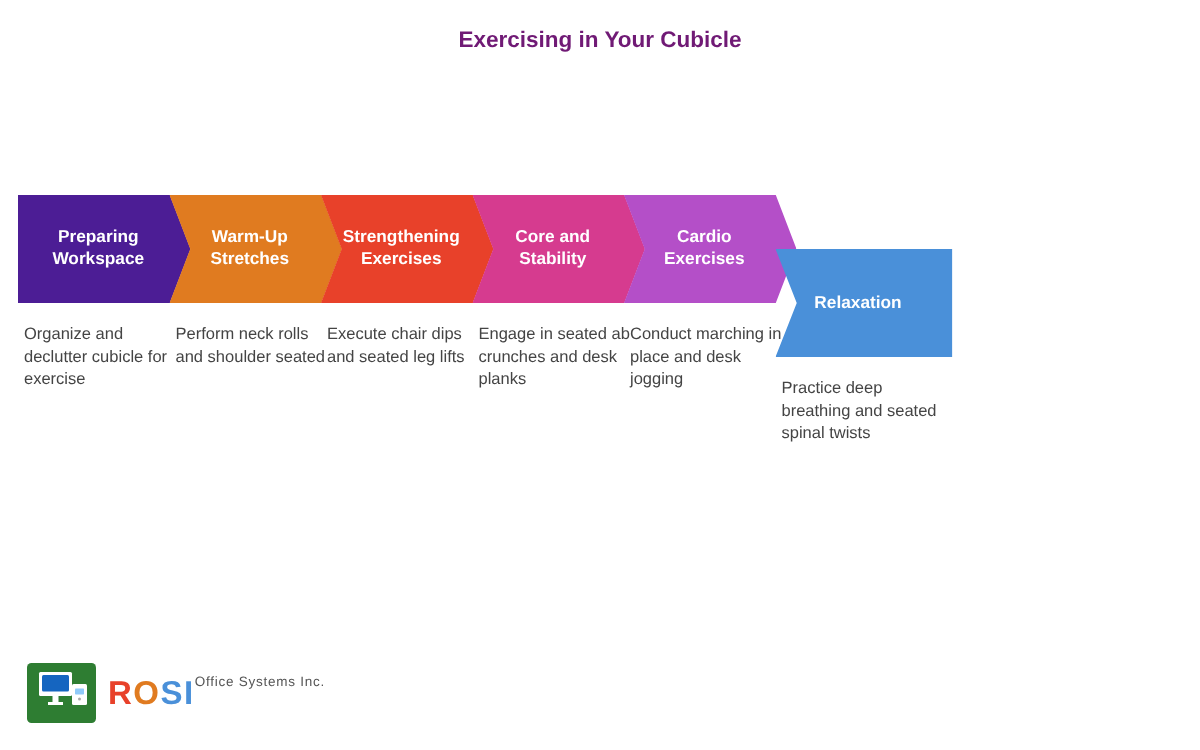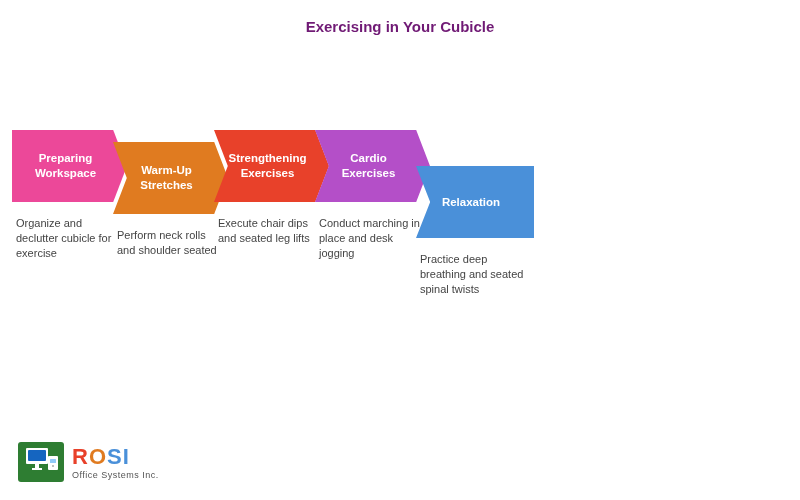--- a/index.html
+++ b/index.html
@@ -62,22 +62,22 @@
     .step:first-child .arrow-shape {
       clip-path: polygon(0% 0%, 88% 0%, 100% 50%, 88% 100%, 0% 100%);
     }
 
     .step:last-child .arrow-shape {
       clip-path: polygon(0% 0%, 100% 0%, 100% 100%, 0% 100%, 12% 50%);
       width: 118px;
       margin-top: 36px;
     }
 
-    .c1 { background-color: #ec4899; } 
-    .c2 { background-color: #e07b20; margin-top: 12px; } 
+    .c1 { background-color: #4c1d95; } 
+    .c2 { background-color: #e07b20; } 
     .c3 { background-color: #e8412a; } 
     .c4 { background-color: #d63b8f; } 
     .c5 { background-color: #b44fc8; } 
     .c6 { background-color: #4a90d9; } 
 
     .step-desc {
       font-size: 11px;
       color: #444;
       line-height: 1.35;
       margin-top: 14px;
@@ -100,21 +100,21 @@
       gap: 8px;
     }
 
     .logo-icon {
       width: 46px;
       height: 40px;
     }
 
     .logo-text-block {
       display: flex;
-      flex-direction: column;
+      flex-direction: row;
     }
 
     .logo-rosi {
       font-size: 22px;
       font-weight: bold;
       color: #333;
       letter-spacing: 1px;
     }
 
     .logo-rosi span.r { color: #e8412a; }
@@ -141,20 +141,24 @@
     </div>
     <div class="step">
       <div class="arrow-shape c2" style="clip-path: polygon(0% 0%, 88% 0%, 100% 50%, 88% 100%, 0% 100%, 12% 50%);">Warm-Up Stretches</div>
       <div class="step-desc">Perform neck rolls and shoulder seated</div>
     </div>
     <div class="step">
       <div class="arrow-shape c3" style="clip-path: polygon(0% 0%, 88% 0%, 100% 50%, 88% 100%, 0% 100%, 12% 50%);">Strengthening Exercises</div>
       <div class="step-desc">Execute chair dips and seated leg lifts</div>
     </div>
     <div class="step">
+      <div class="arrow-shape c4" style="clip-path: polygon(0% 0%, 88% 0%, 100% 50%, 88% 100%, 0% 100%, 12% 50%);">Core and Stability</div>
+      <div class="step-desc">Engage in seated ab crunches and desk planks</div>
+    </div>
+    <div class="step">
       <div class="arrow-shape c5" style="clip-path: polygon(0% 0%, 88% 0%, 100% 50%, 88% 100%, 0% 100%, 12% 50%);">Cardio Exercises</div>
       <div class="step-desc">Conduct marching in place and desk jogging</div>
     </div>
     <div class="step">
       <div class="arrow-shape c6" style="clip-path: polygon(0% 0%, 100% 0%, 100% 100%, 0% 100%, 12% 50%); width: 118px;">Relaxation</div>
       <div class="step-desc">Practice deep breathing and seated spinal twists</div>
     </div>
   </div>
 
 <div class="logo-area">

